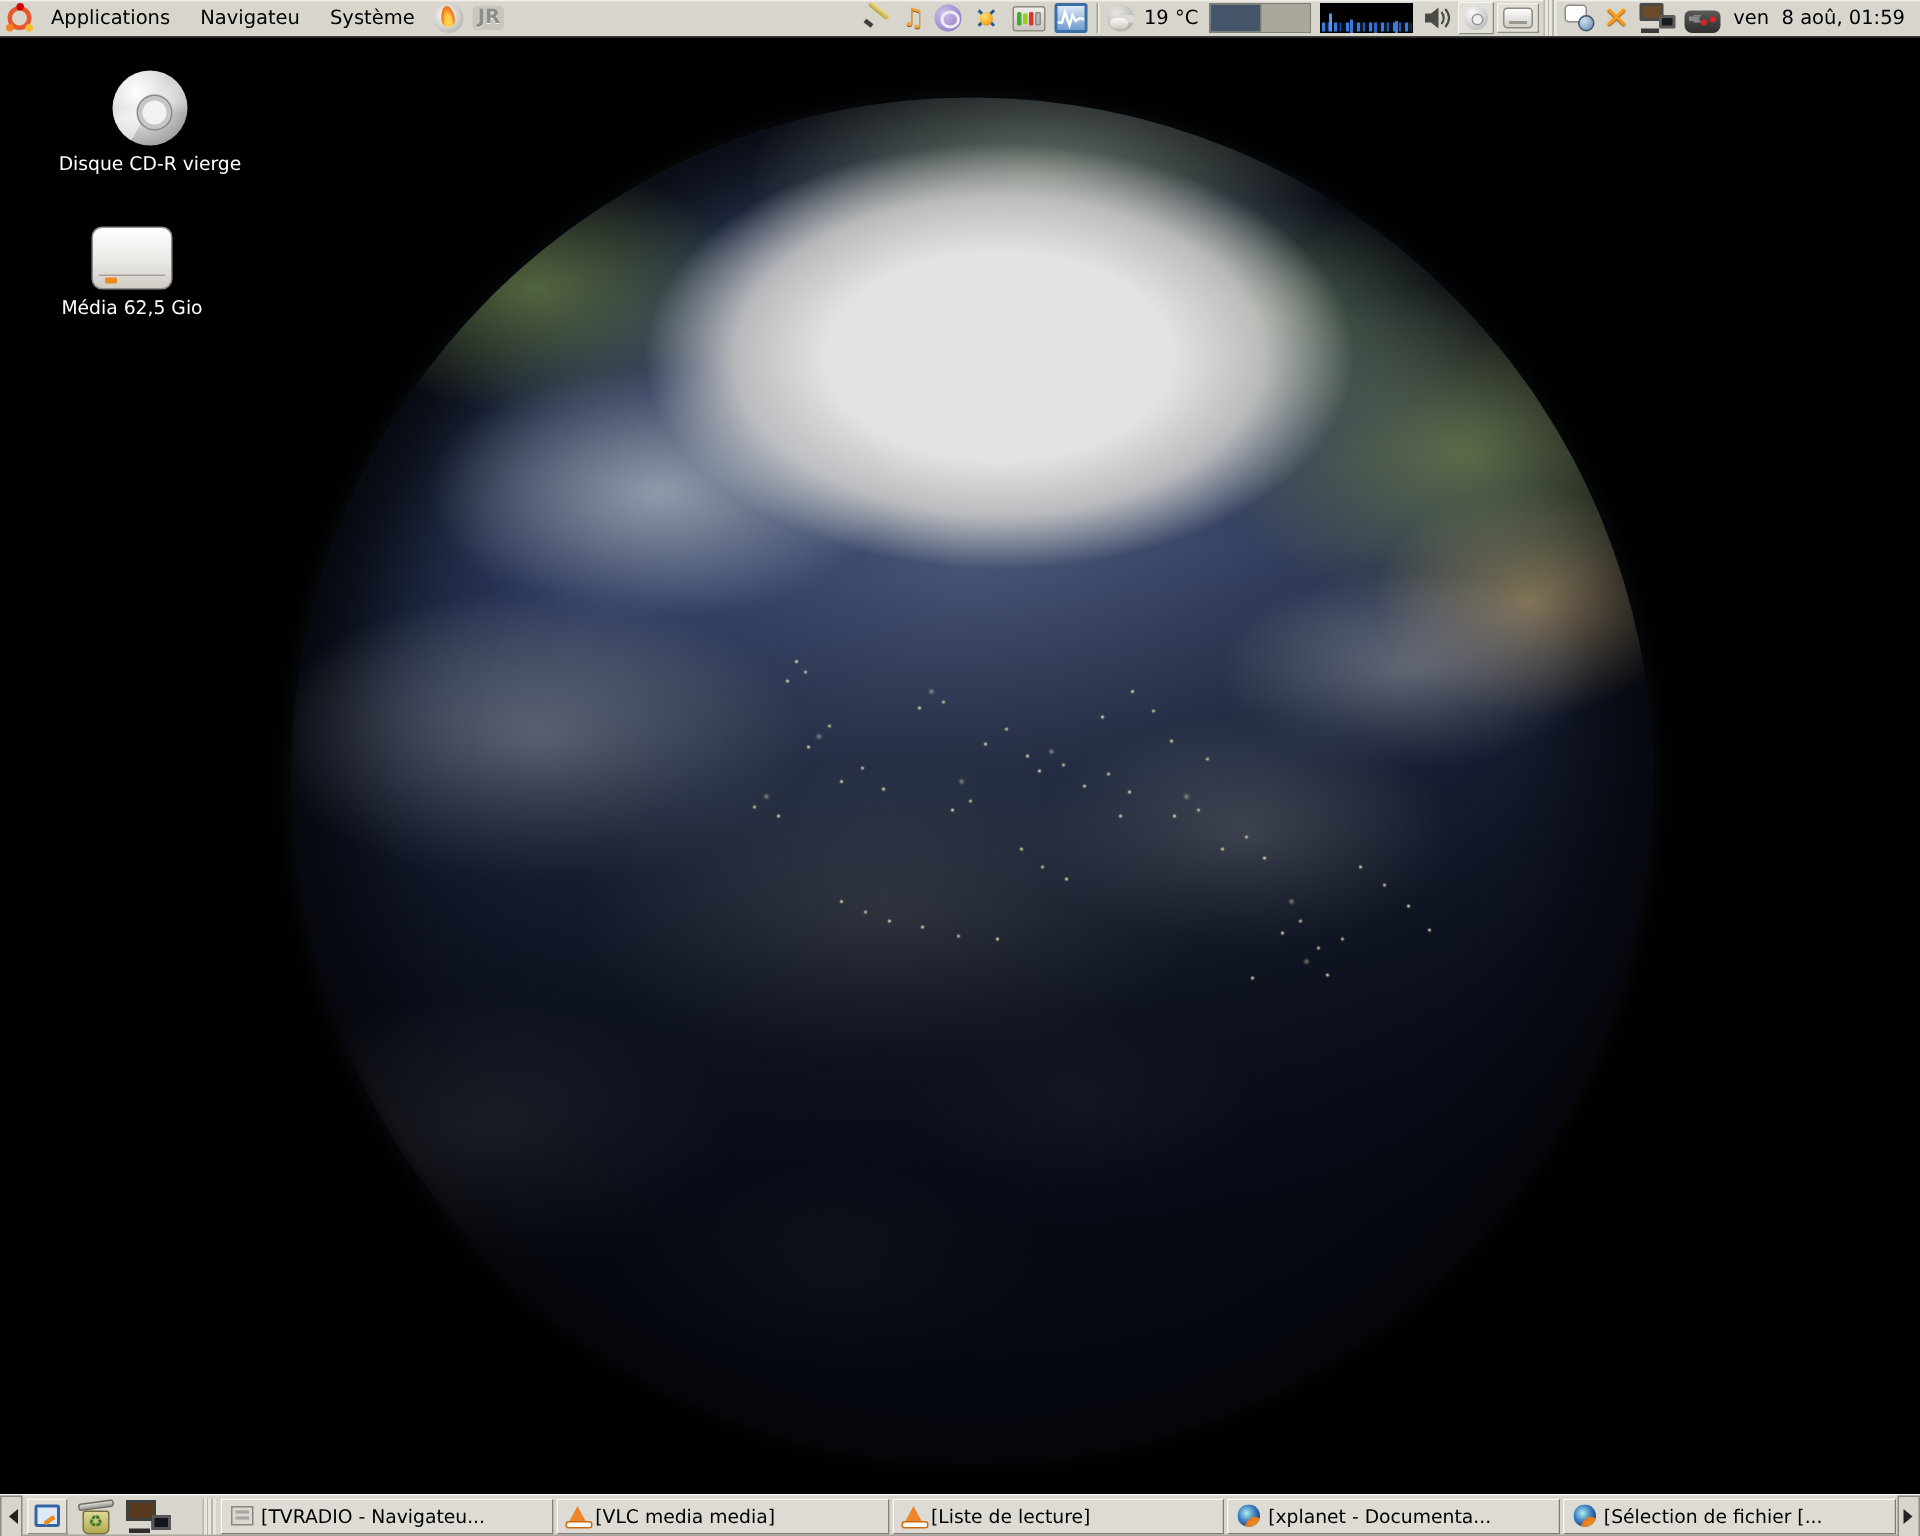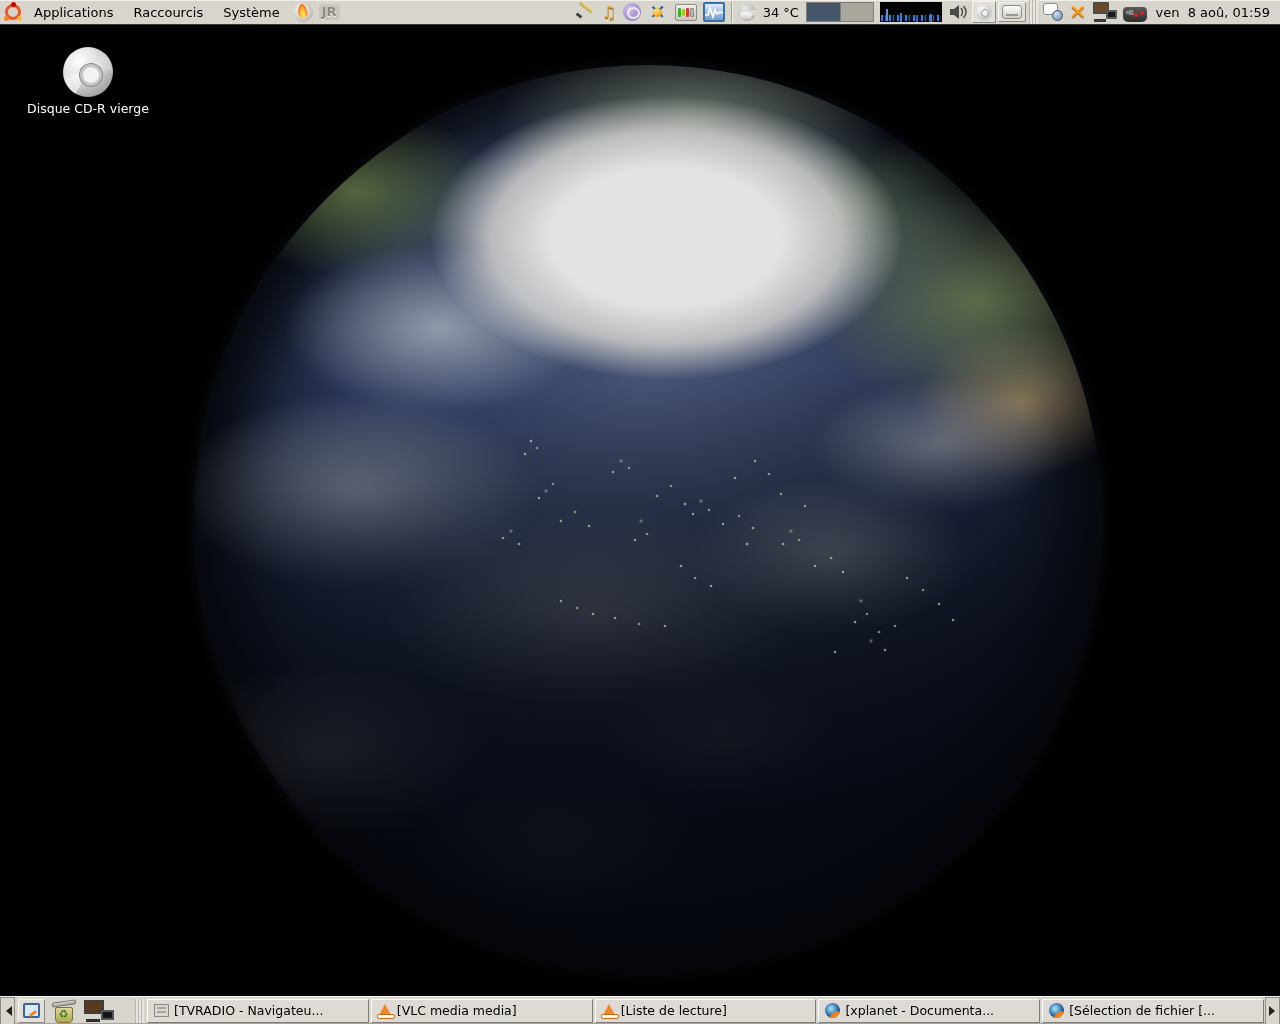--- a/index.html
+++ b/index.html
@@ -200,21 +200,21 @@
 <div class="screen">
 
   <div class="panel top-panel">
     <div class="ubuntu-logo">
       <div class="ring"></div>
       <div class="d1"></div>
       <div class="d2"></div>
       <div class="d3"></div>
     </div>
     <div class="menu-item">Applications</div>
-    <div class="menu-item">Raccourcis</div>
+    <div class="menu-item">Navigateu</div>
     <div class="menu-item">Système</div>
 
     <div class="applet">
         <div class="flame-icon"></div>
       </div>
     <div class="applet">
         <div class="jr-icon">JR</div>
       </div>
 
     <div class="spacer"></div>
@@ -248,21 +248,21 @@
             <polyline points="0,11 3,11 5,4 8,13 10,6 12,10 15,8 18,9" fill="none" stroke="#fff" stroke-width="1.6"></polyline>
           </svg>
       </div>
     </div>
 
     <div class="vsep"></div>
 
     <div class="applet">
         <div class="weather-icon"></div>
       </div>
-    <div class="temp-label">34 °C</div>
+    <div class="temp-label">19 °C</div>
 
     <div class="workspace-switcher">
       <div class="workspace active"></div>
       <div class="workspace inactive"></div>
     </div>
 
     <div class="netgraph">
       <div class="bars"></div>
       <div class="spike"></div>
     </div>
@@ -308,23 +308,29 @@
   <div class="desktop">
 
     <div class="globe">
       <div class="layer land"></div>
       <div class="layer arctic"></div>
       <div class="layer clouds"></div>
       <div class="layer terminator"></div>
       <div class="lights"></div>
     </div>
 
-    <div class="desktop-icon" style="left:4px; top:22px;">
+    <div class="desktop-icon" style="left:16px; top:22px;">
       <div class="cd-big"></div>
       <div class="label">Disque CD-R vierge</div>
+    </div>
+    <div class="desktop-icon" style="left:4px; top:126px;">
+      <div class="drive-big">
+          <div class="led"></div>
+        </div>
+      <div class="label">Média 62,5 Gio</div>
     </div>
 
   </div>
 
   <div class="panel bottom-panel">
     <div class="edge-btn">
         <div class="tri-left"></div>
       </div>
 
     <div class="showdesk-btn">

